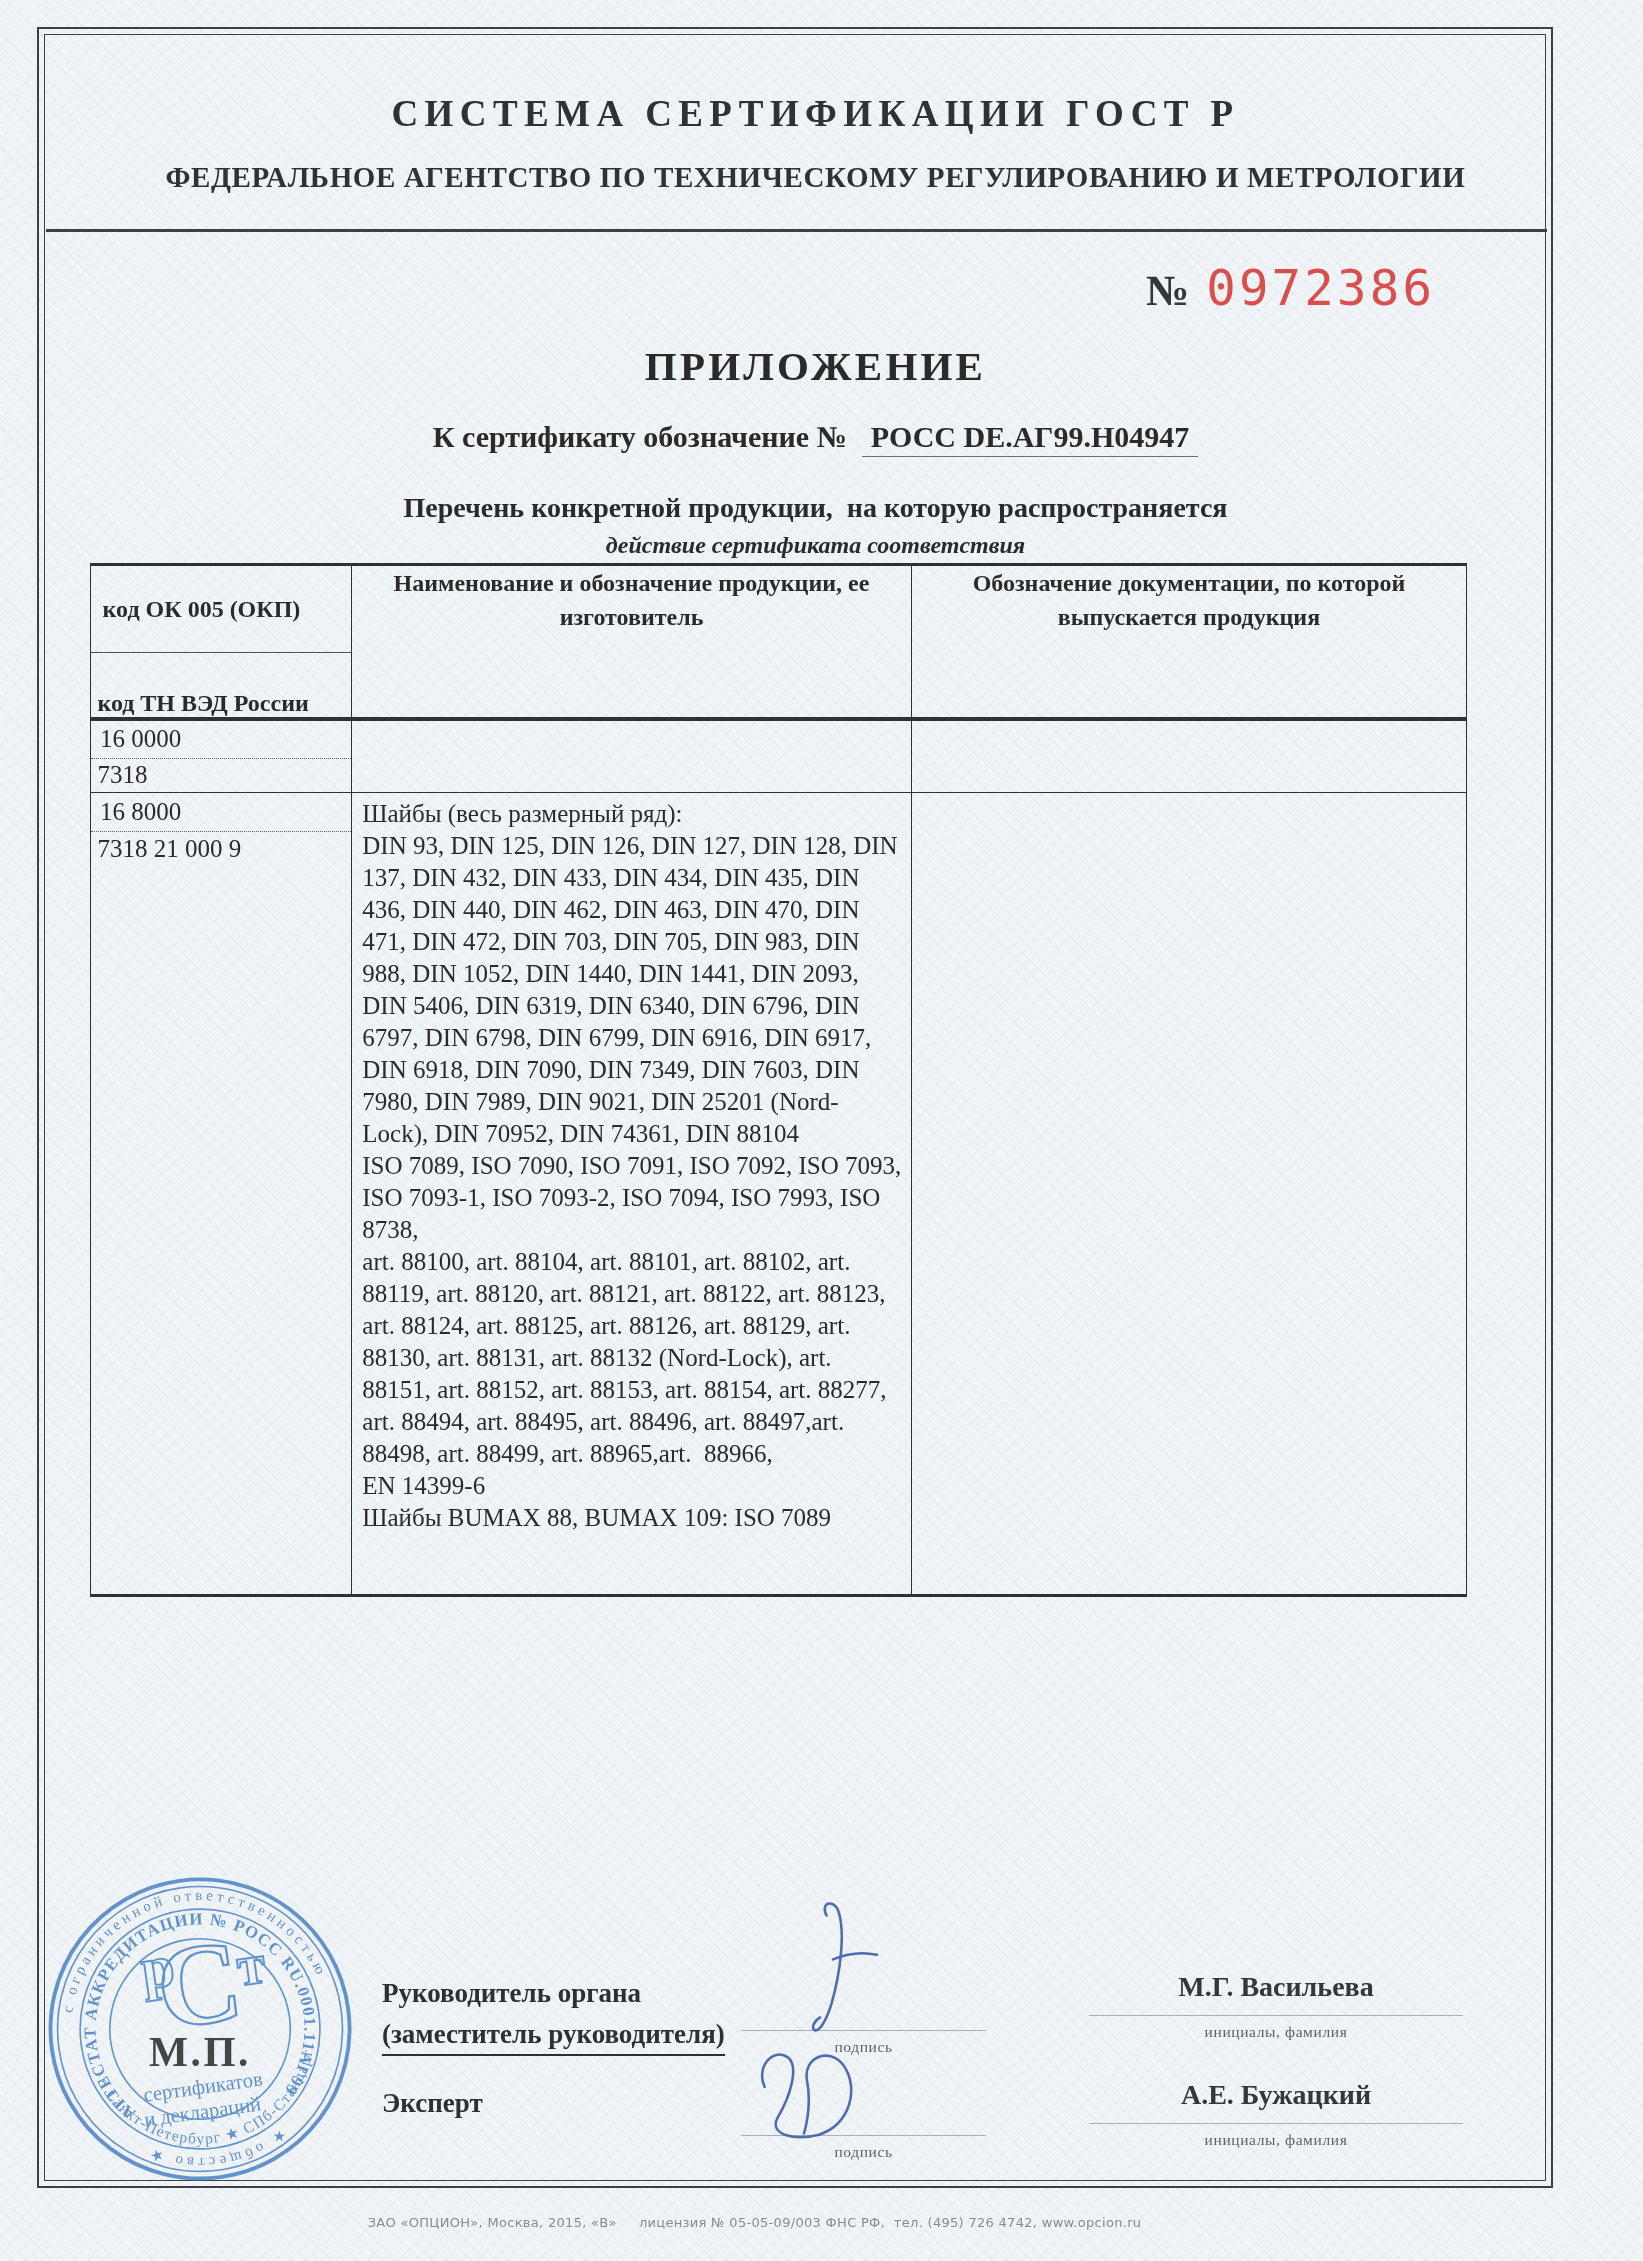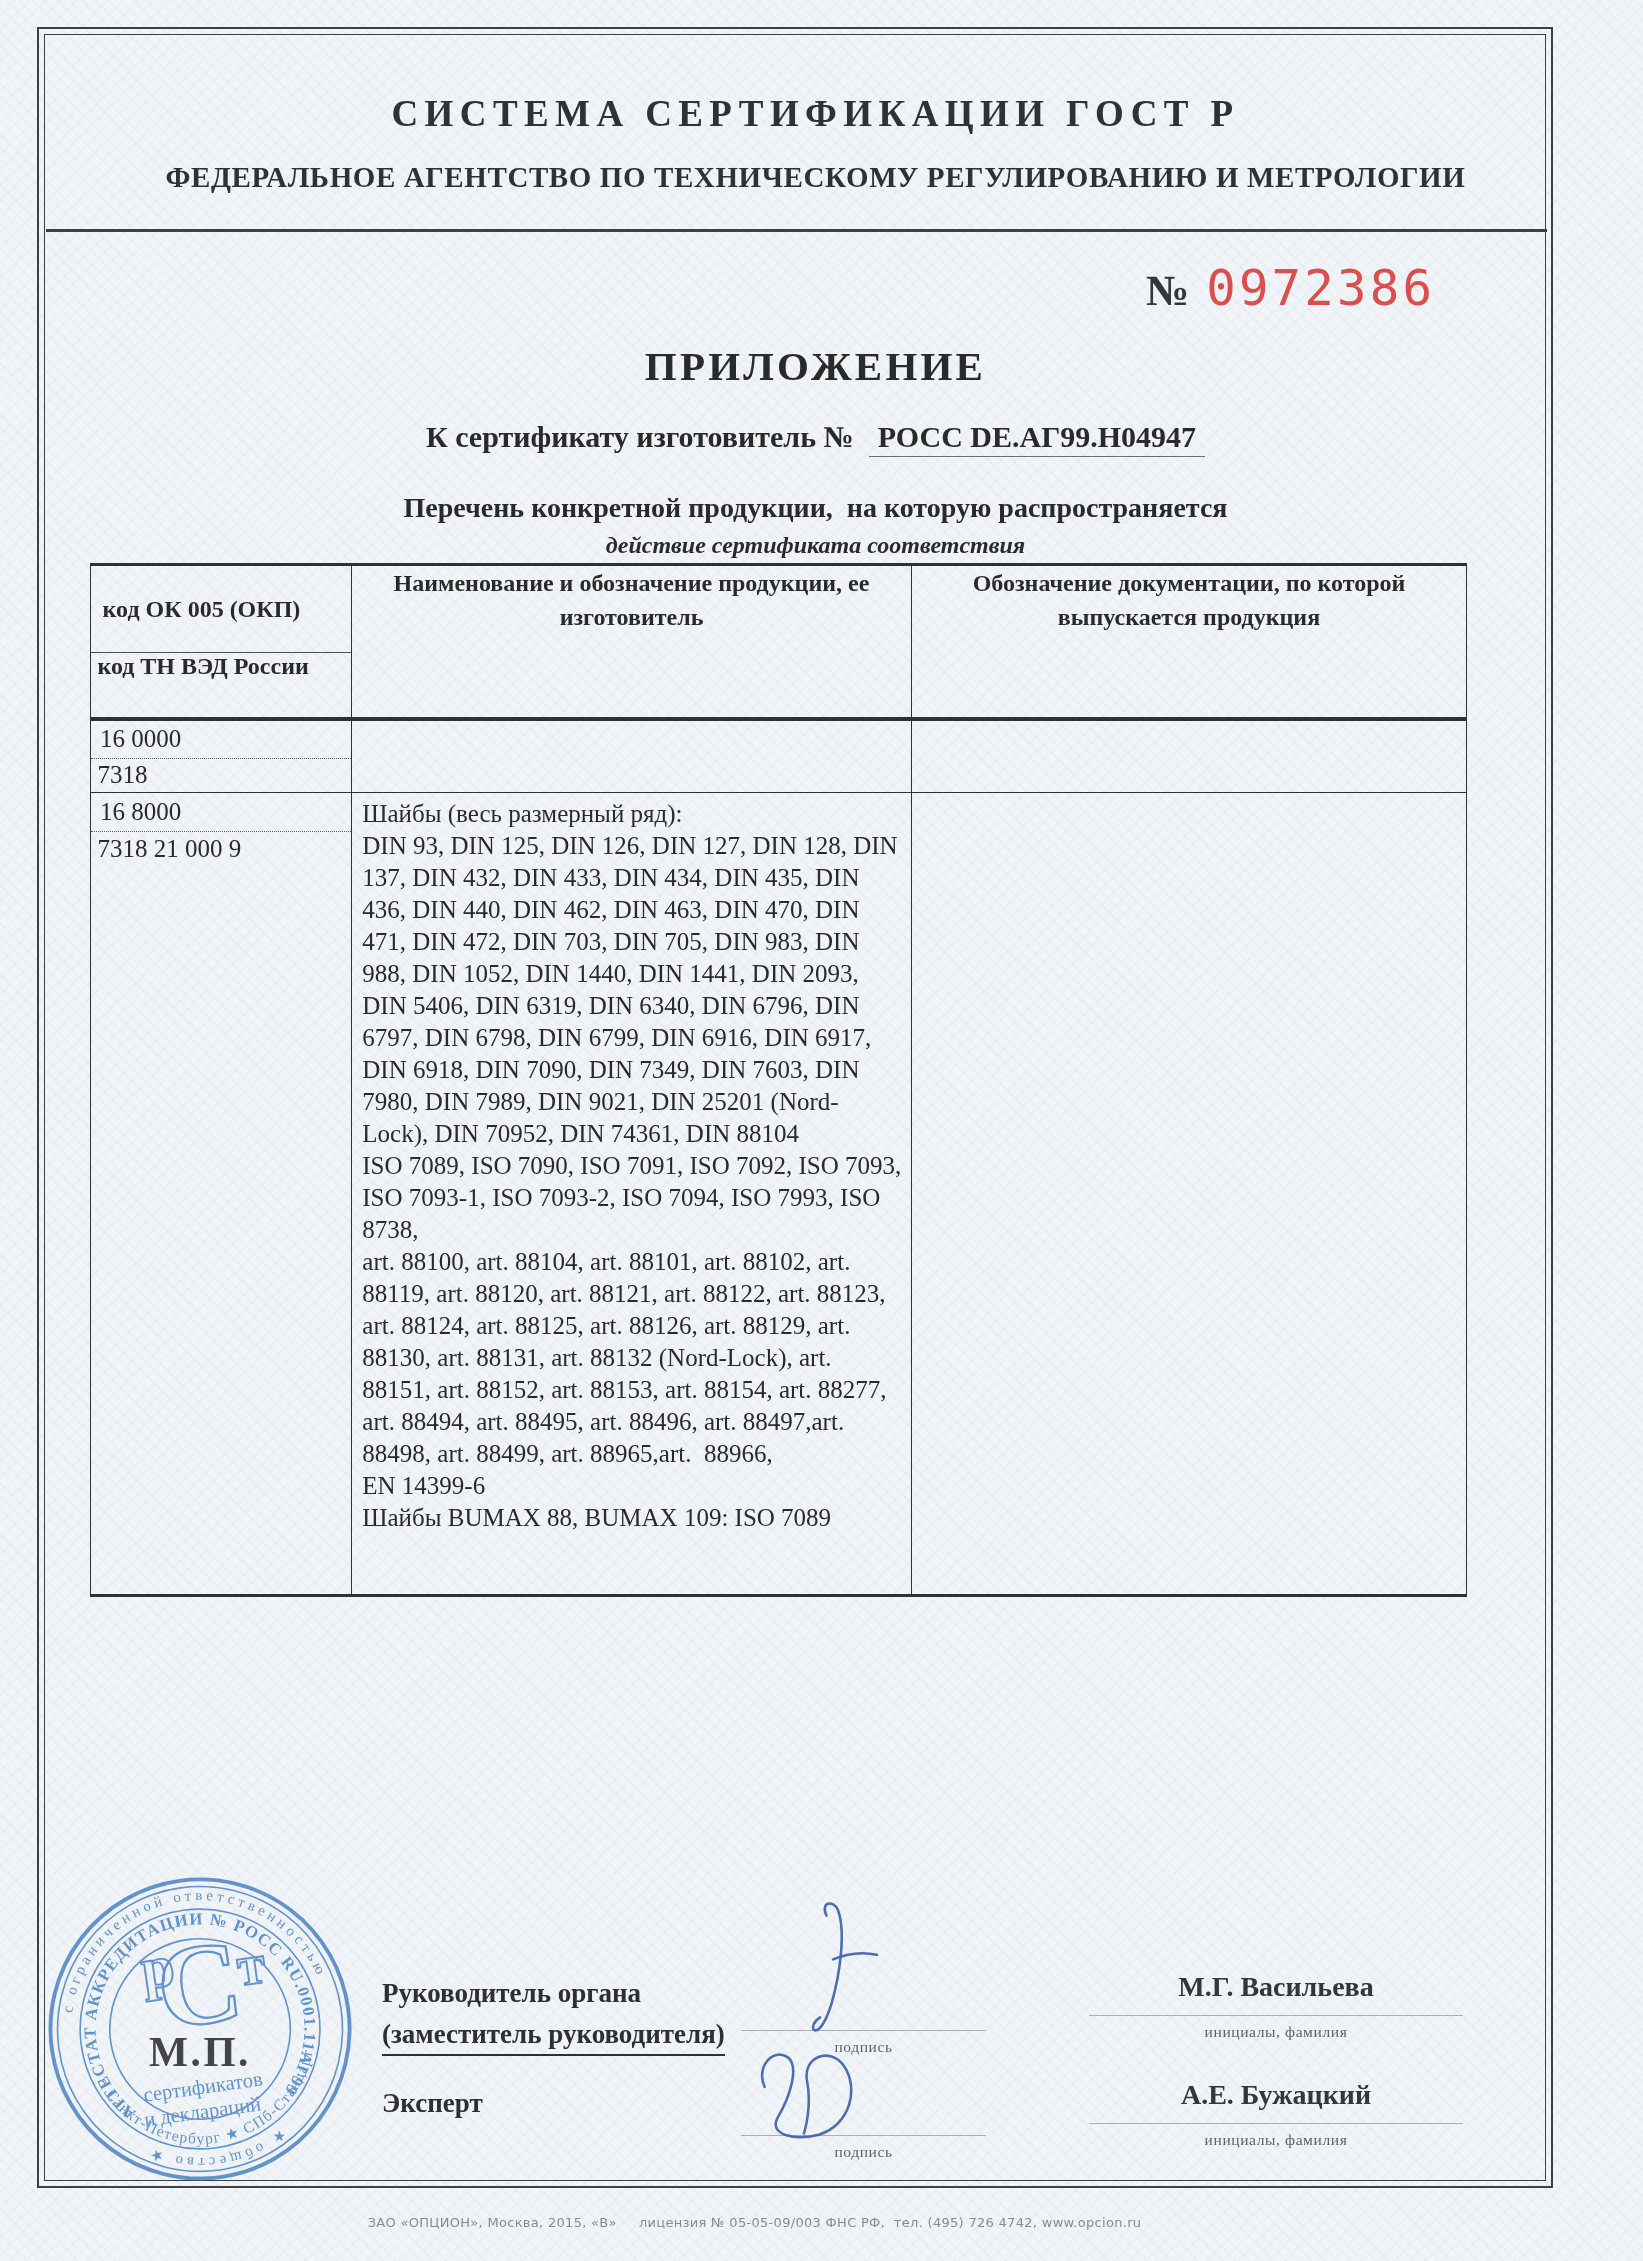--- a/index.html
+++ b/index.html
@@ -52,21 +52,21 @@
     display:grid;
     grid-template-columns:261px 560px 1fr;
     grid-template-rows:155px 72px 1fr;
     font-size:24px;
   }
   .cell{box-sizing:border-box;border-right:1.9px solid #2f3235;}
   .cell.last{border-right:none;}
   .hcell{border-bottom:4.5px solid #2f3235;font-weight:600;}
   .hc1{display:flex;flex-direction:column;}
   .hc1-top{height:87px;border-bottom:1.3px solid #4a4f53;display:flex;align-items:center;padding-left:11.6px;box-sizing:border-box;}
-  .hc1-bot{flex:1;display:flex;align-items:flex-start;padding-left:6.4px;}
+  .hc1-bot{flex:1;display:flex;align-items:flex-end;padding-left:6.4px;}
   .hcent{display:flex;justify-content:center;text-align:center;line-height:34px;padding:0 39px;}
   .rcell{border-bottom:1.9px solid #2f3235;}
   .codes{display:flex;flex-direction:column;font-size:25px;}
   .code-top{height:39px;display:flex;align-items:center;padding-left:9px;border-bottom:1.3px dotted #5a6066;box-sizing:border-box;}
   .code-bot{height:34px;display:flex;align-items:center;padding-left:6.4px;}
   .prod{padding:5.2px 7.7px 0 10.3px;font-size:25px;line-height:32px;}
   .prod div{white-space:pre-wrap;}
 
   .sig-label{font-size:27px;font-weight:700;color:#2d2f31;}
   .sig-label-u{border-bottom:2.6px solid #2d2f31;padding-bottom:3.9px;margin-top:8px;}
@@ -93,21 +93,21 @@
 <div class="abs center mast1">СИСТЕМА СЕРТИФИКАЦИИ ГОСТ Р</div>
 <div class="abs center mast2">ФЕДЕРАЛЬНОЕ АГЕНТСТВО ПО ТЕХНИЧЕСКОМУ РЕГУЛИРОВАНИЮ И МЕТРОЛОГИИ</div>
 <div class="abs mast-rule"></div>
 
 <div class="abs numrow">
   <span class="num-sign">№</span>
   <span class="num-digits">0972386</span>
 </div>
 
 <div class="abs center doc-title">ПРИЛОЖЕНИЕ</div>
-<div class="abs center cert-line"><span>К сертификату изготовитель №  </span><span class="cert-no">РОСС DE.АГ99.Н04947</span></div>
+<div class="abs center cert-line"><span>К сертификату обозначение №  </span><span class="cert-no">РОСС DE.АГ99.Н04947</span></div>
 <div class="abs center sub1">Перечень конкретной продукции,  на которую распространяется</div>
 <div class="abs center sub2">действие сертификата соответствия</div>
 
 <div class="abs ptable">
 
   <div class="cell hcell hc1">
     <div class="hc1-top">
         <span>код ОК 005 (ОКП)</span>
       </div>
     <div class="hc1-bot">

